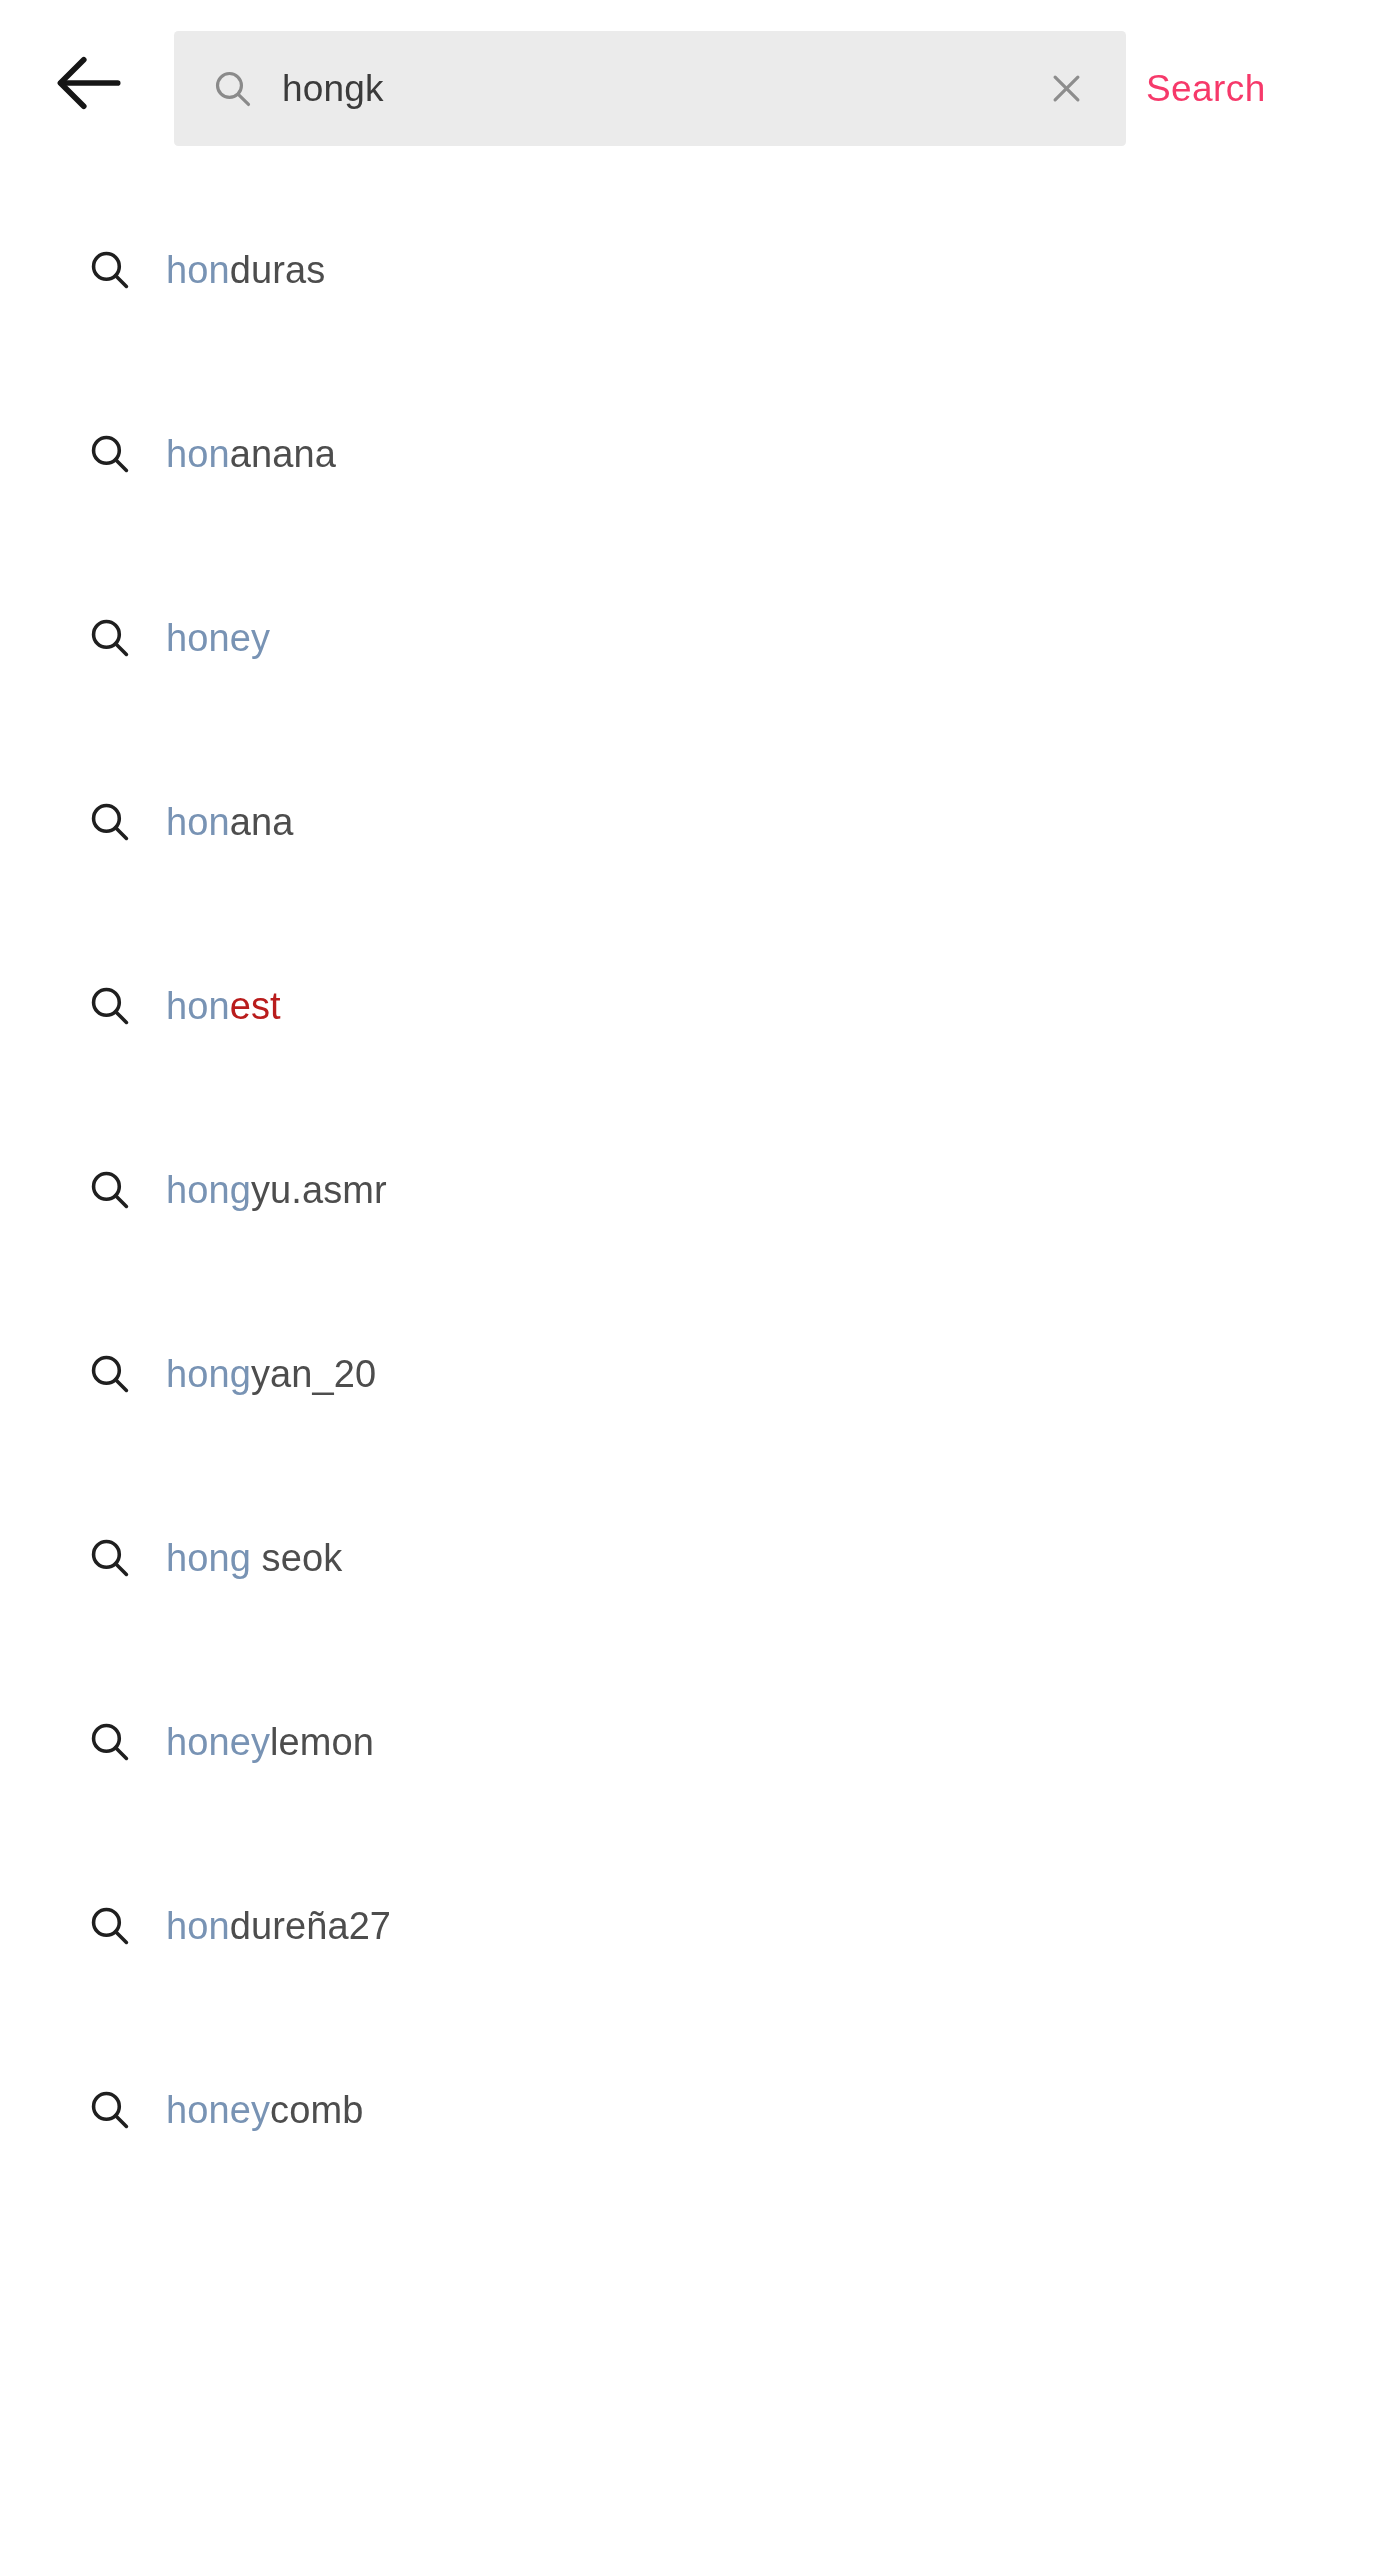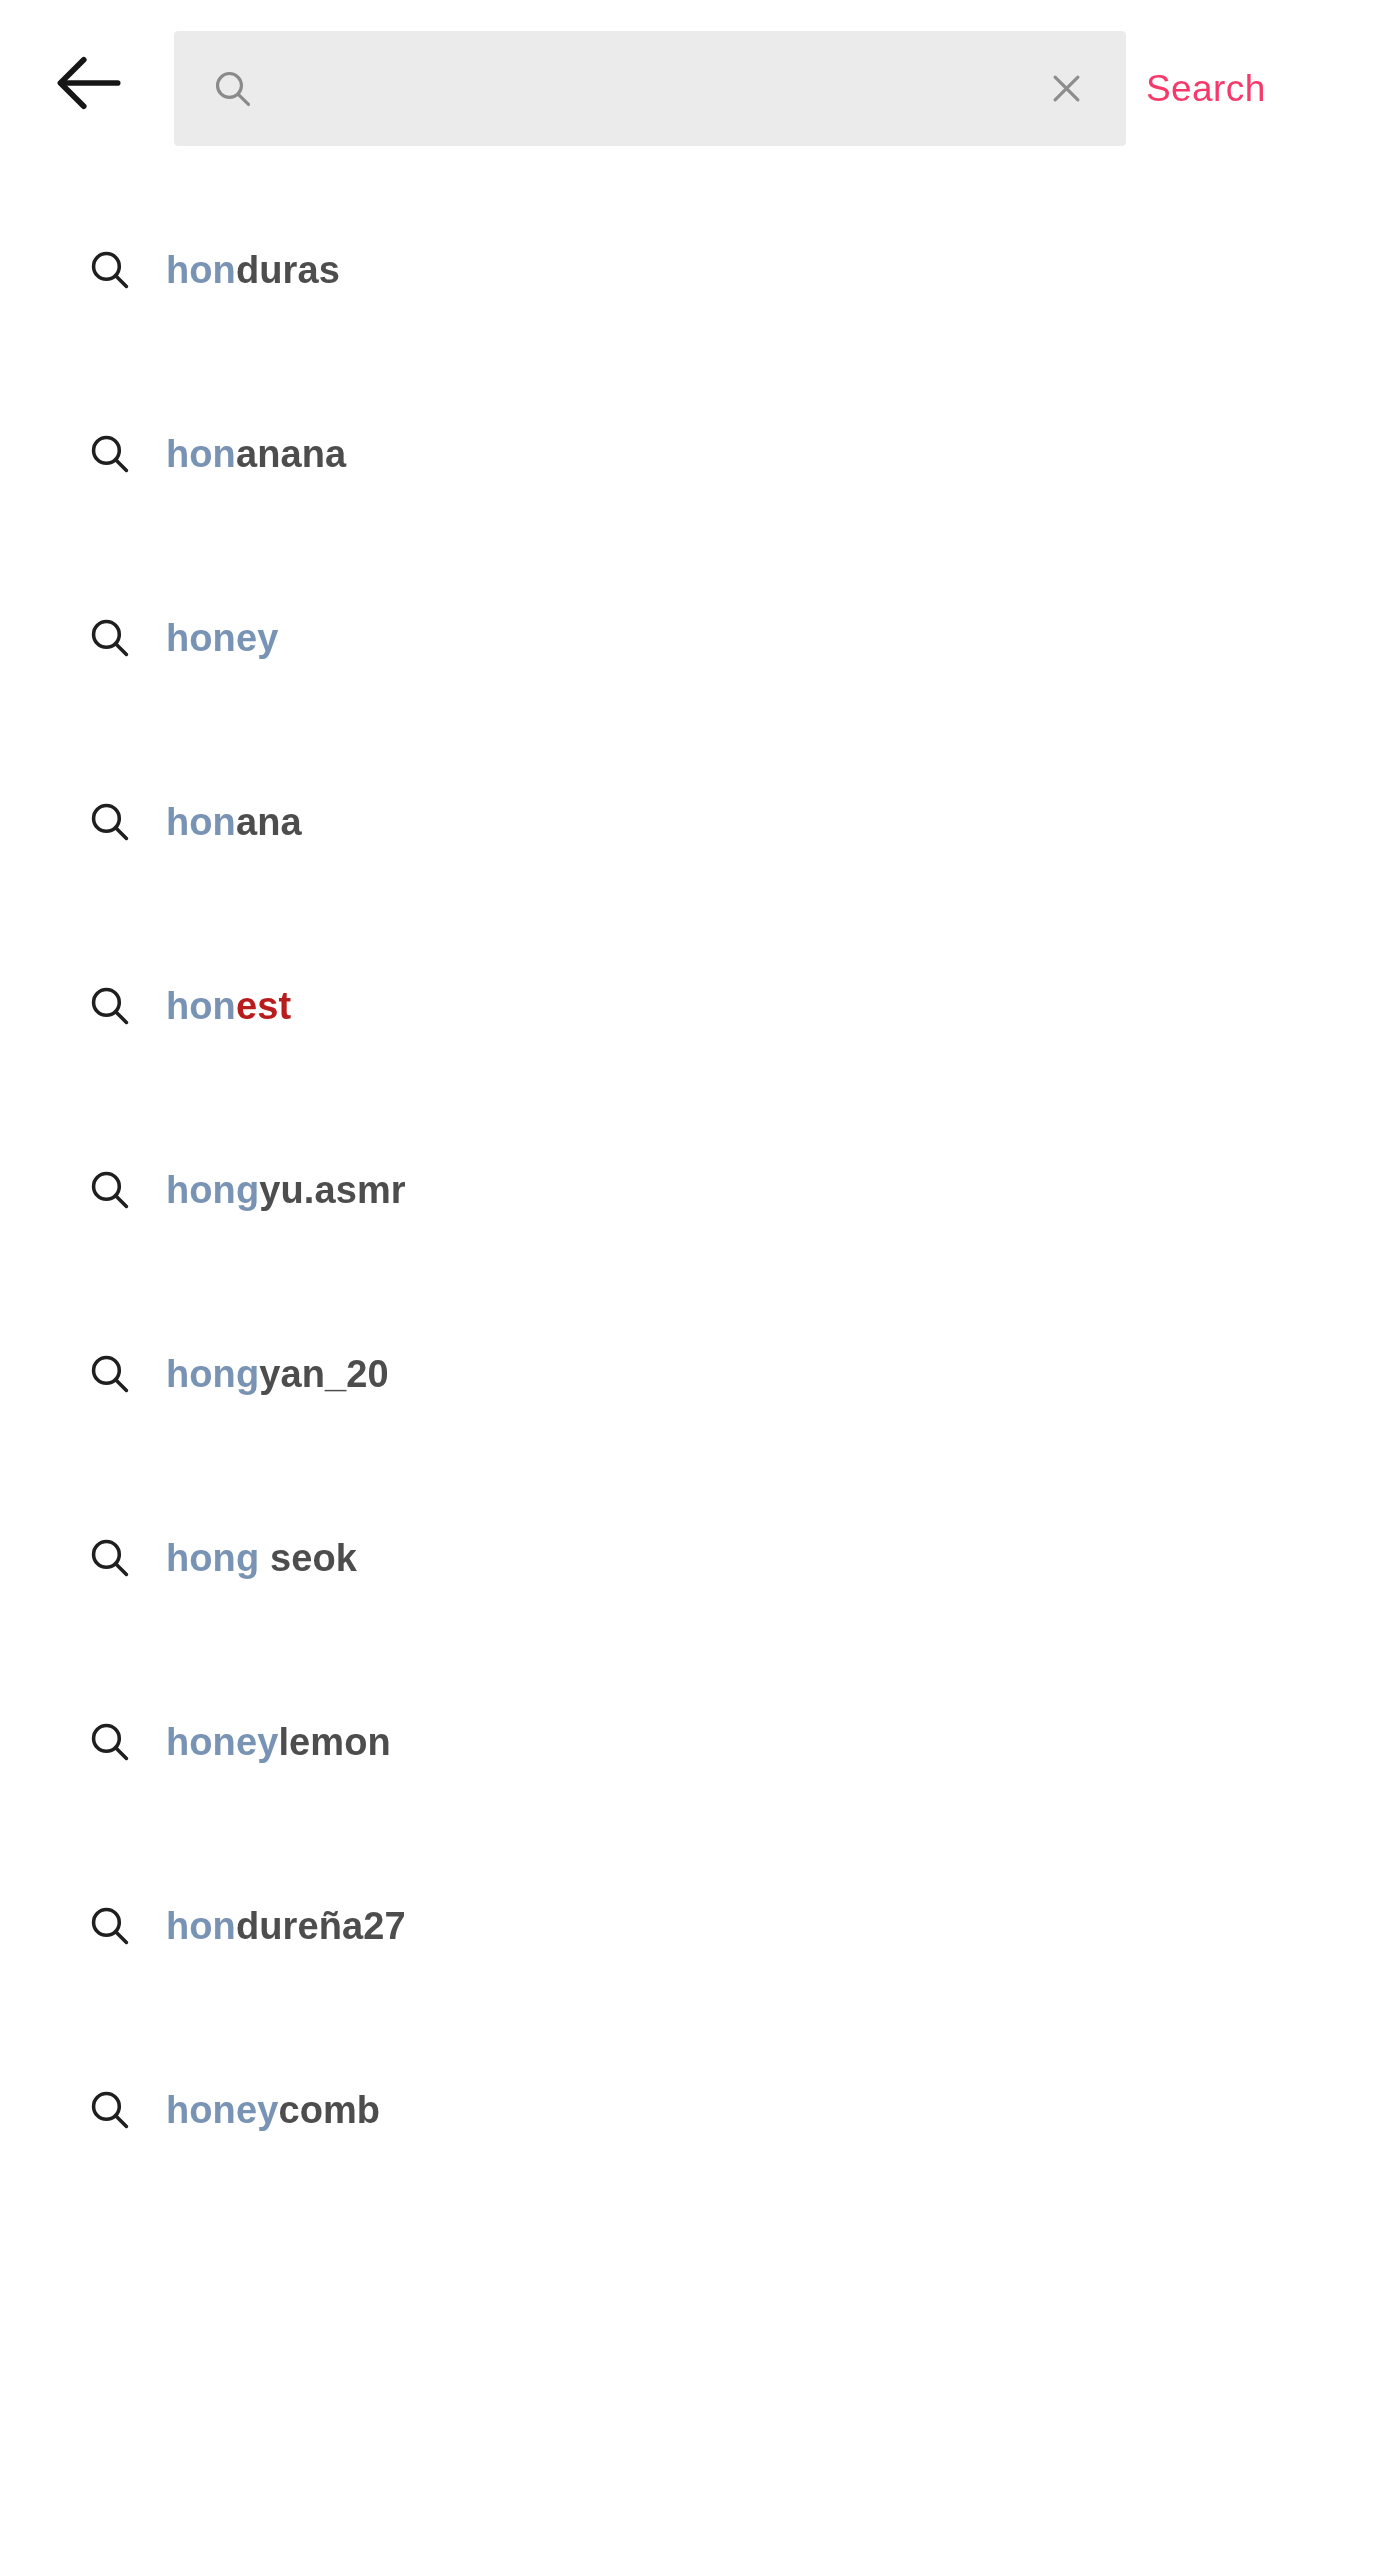--- a/index.html
+++ b/index.html
@@ -110,21 +110,20 @@
     user-select: none;
     white-space: nowrap;
   }
 
   
   #suggestion-list {
     position: absolute;
     left: 0;
     top: 178px;
     width: 1394px;
-    font-weight: bold;
   }
 
   .suggestion-row {
     position: relative;
     height: 184px;
     display: flex;
     align-items: center;
     cursor: pointer;
     background: #ffffff;
   }
@@ -171,20 +170,21 @@
   </div>
 
   <div id="search-field" style="background: rgb(235, 235, 235);">
     <span class="field-search-icon">
       <svg width="38" height="38" viewBox="0 0 54 54" fill="none">
         <circle cx="22" cy="22" r="17" stroke="#8a8a8a" stroke-width="4.5"></circle>
         <path d="M34.5 34.5 L49 49" stroke="#8a8a8a" stroke-width="4.5" stroke-linecap="round"></path>
       </svg>
     </span>
 
+    <input id="search-input" type="text" value="hongk" placeholder="Search" style="">
 
     <div id="clear-button">
       <span>
         <svg width="37" height="37" viewBox="0 0 52 52" fill="none">
           <path d="M10 10 L42 42" stroke="#8d8d8d" stroke-width="4.5" stroke-linecap="round"></path>
           <path d="M42 10 L10 42" stroke="#8d8d8d" stroke-width="4.5" stroke-linecap="round"></path>
         </svg>
       </span>
     </div>
   </div>

